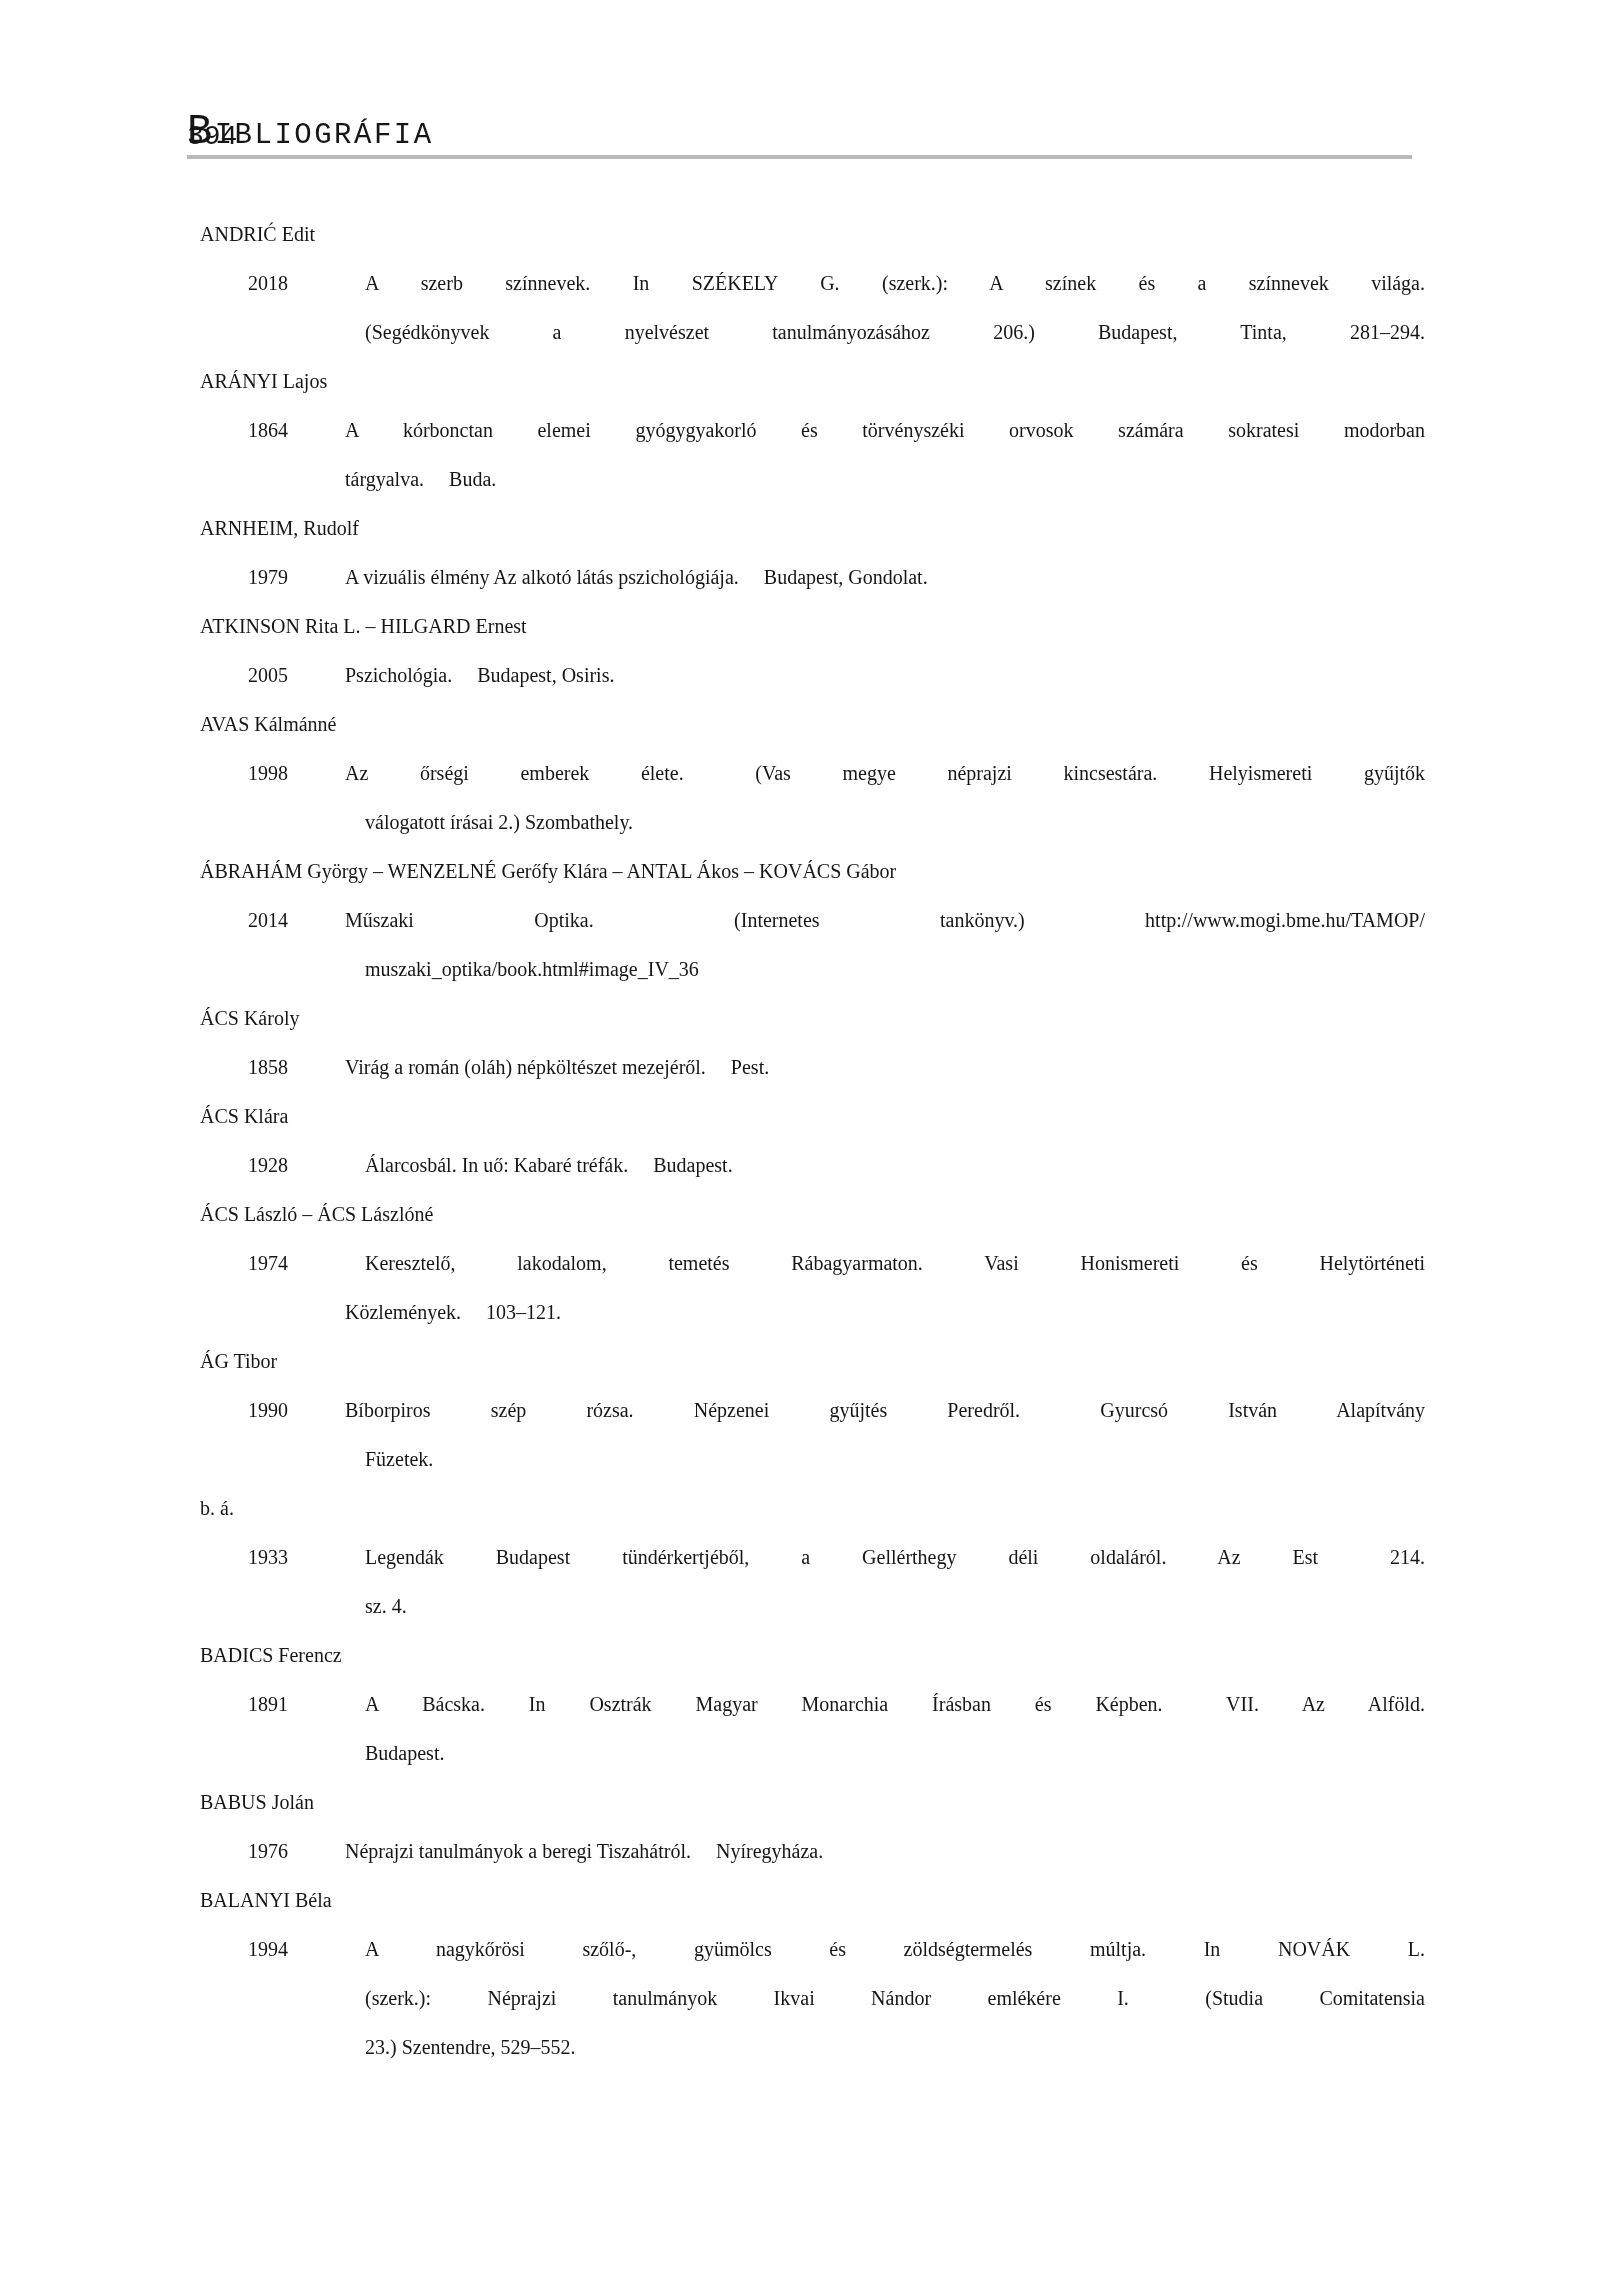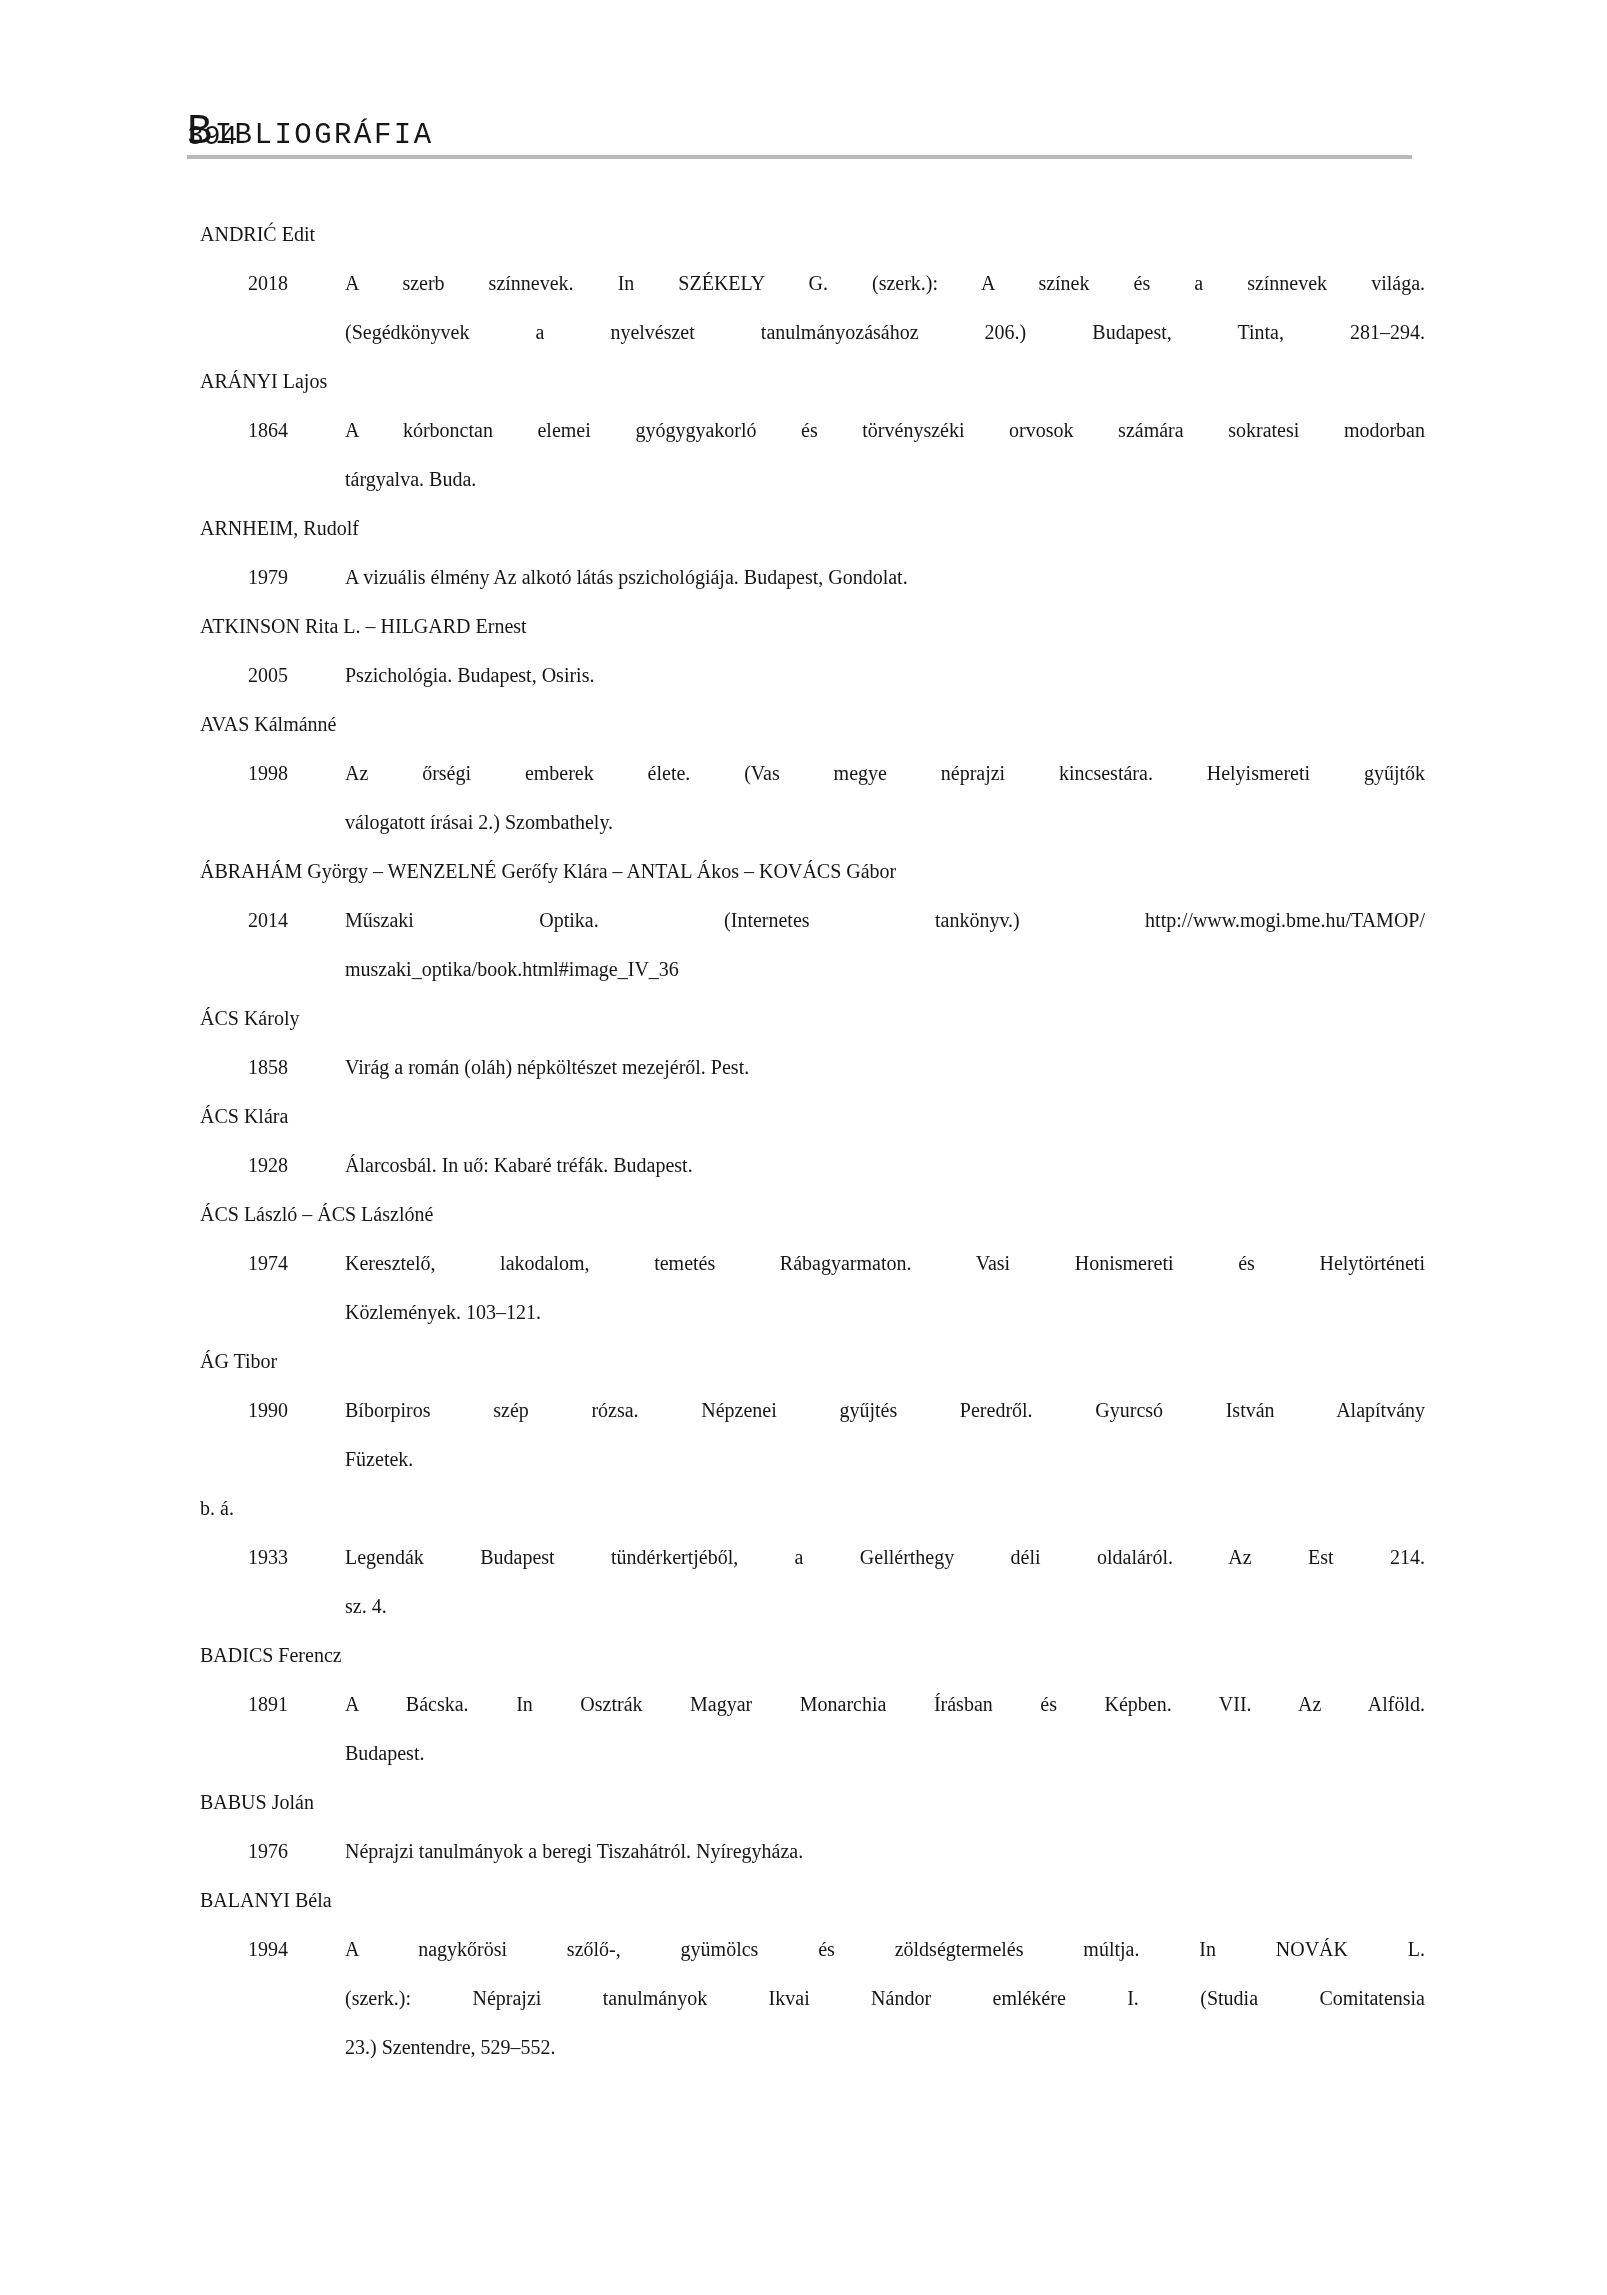--- a/index.html
+++ b/index.html
@@ -45,21 +45,21 @@
     width: 1225px;
     font-size: 20px;
     line-height: 49px;
   }
   .author { min-height: 49px; }
   .item { position: relative; padding-left: 145px; }
   .year { position: absolute; left: 48px; top: 0; line-height: 49px; }
   .line { min-height: 49px; }
   .line.just { text-align: justify; text-align-last: justify; }
   .it { }
-  .rm { font-style: normal; }
+  .rm { font-style: normal; margin-left: 20px; }
 </style>
 </head>
 <body>
 
 <div class="page" style="color: rgb(22, 22, 22);">
   <div class="pagehead">
     <div class="page-number">394</div>
     <div class="page-title">Bibliográfia</div>
   </div>
   <div class="rule" style="background: rgb(185, 185, 185);"></div>

